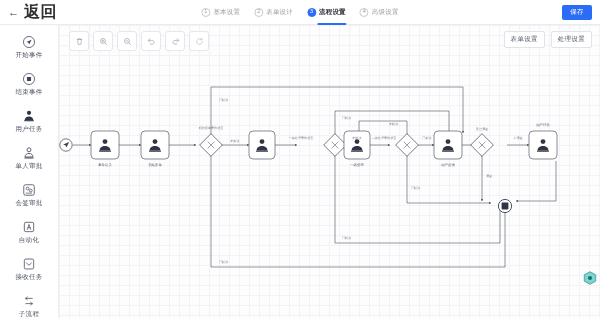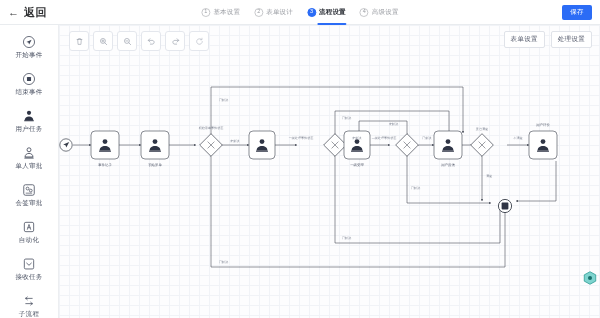--- a/index.html
+++ b/index.html
@@ -11,21 +11,21 @@
   }
   .app{position:relative;width:600px;height:318px;display:flex;flex-direction:column;}
 
   
   .header{
     height:25px;min-height:25px;background:#fff;border-bottom:1px solid #e9ecef;
     display:flex;align-items:center;padding:0 8px;box-sizing:border-box;position:relative;z-index:5;
   }
   .back{display:flex;align-items:center;gap:5px;cursor:pointer;}
   .back-arrow{font-size:11px;color:#303133;line-height:1;}
-  .back-label{font-size:11px;font-weight:bold;color:#303133;letter-spacing:.5px;}
+  .back-label{font-size:16px;font-weight:bold;color:#303133;letter-spacing:.5px;}
 
   .steps{display:flex;align-items:center;gap:14px;margin-left:auto;margin-right:auto;
          position:absolute;left:50%;transform:translateX(-50%);height:25px;}
   .step{display:flex;align-items:center;gap:3px;cursor:pointer;position:relative;height:25px;}
   .step-num{
     width:9px;height:9px;border-radius:50%;border:1px solid #c8c9cc;color:#9a9da3;
     font-size:5.5px;display:flex;align-items:center;justify-content:center;line-height:1;
     box-sizing:border-box;background:#fff;
   }
   .step-label{font-size:6.5px;color:#9a9da3;white-space:nowrap;letter-spacing:.2px;}

